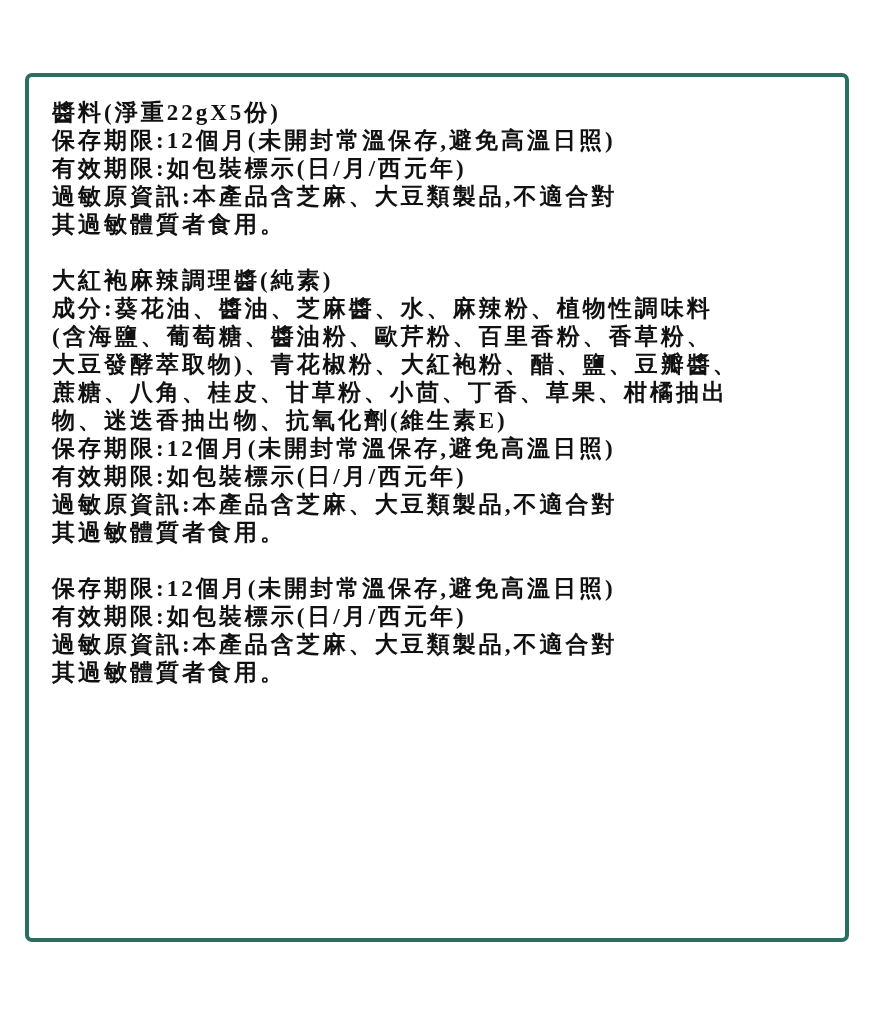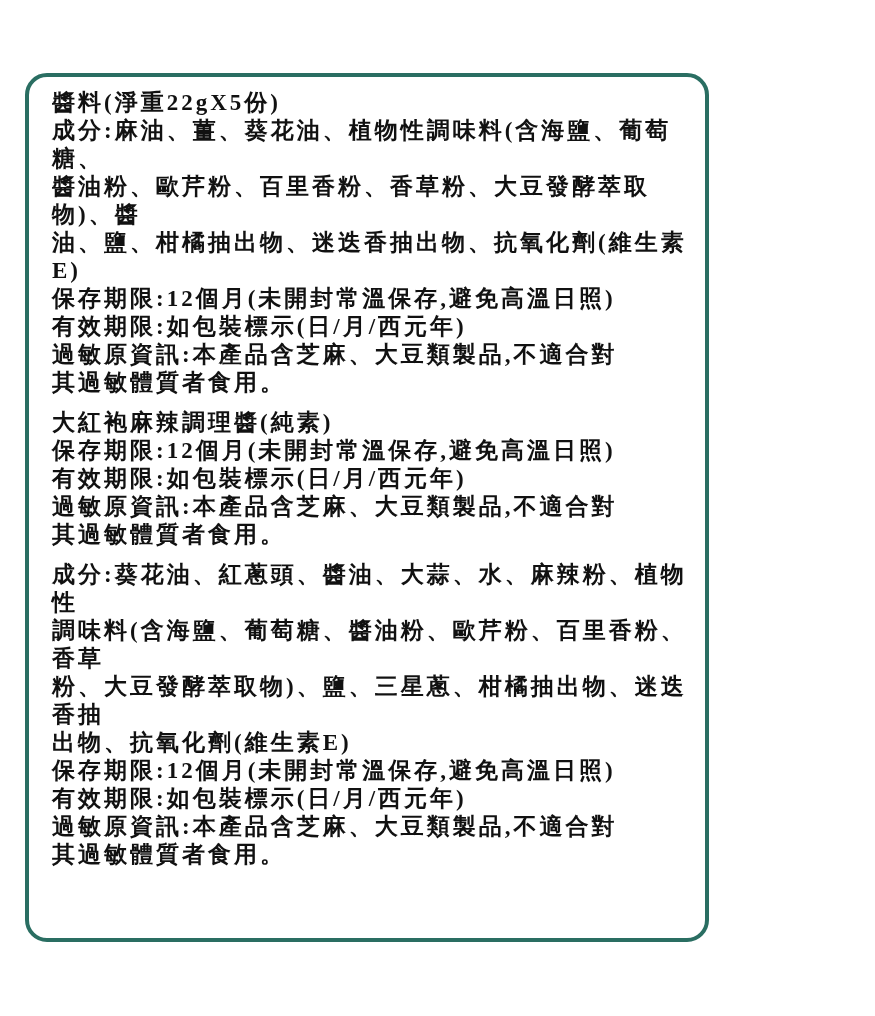--- a/index.html
+++ b/index.html
@@ -11,69 +11,67 @@
     width: 875px;
     height: 1016px;
     position: relative;
     overflow: hidden;
     font-family: "Liberation Serif", serif;
   }
   .label-card {
     position: absolute;
     left: 25px;
     top: 73px;
-    width: 684px;
+    width: 824px;
     height: 869px;
     box-sizing: border-box;
     border: 4px solid #2a6e62;
-    border-radius: 22px;
-    padding: 12px 18px 12px 23px;
+    border-radius: 7px;
+    padding: 22px 18px 12px 23px;
     background: #ffffff;
   }
   .txt {
     font-size: 23px;
     line-height: 28px;
     font-weight: bold;
     color: #111111;
     letter-spacing: 3px;
     white-space: pre-line;
   }
   .product + .product {
-    margin-top: 12px;
+    margin-top: 28px;
   }
 </style>
 </head>
 <body>
 
 <div class="label-card">
 
   <div class="txt">醬料(淨重22gX5份)</div>
 
   <div class="product">
-    <div class="txt">成分:麻油、薑、葵花油、植物性調味料(含海鹽、葡萄糖、
-醬油粉、歐芹粉、百里香粉、香草粉、大豆發酵萃取物)、醬
-油、鹽、柑橘抽出物、迷迭香抽出物、抗氧化劑(維生素E)</div>
     <div class="txt">保存期限:12個月(未開封常溫保存,避免高溫日照)</div>
     <div class="txt">有效期限:如包裝標示(日/月/西元年)</div>
     <div class="txt">過敏原資訊:本產品含芝麻、大豆類製品,不適合對
 其過敏體質者食用。</div>
   </div>
 
   <div class="product">
     <div class="txt">大紅袍麻辣調理醬(純素)</div>
+    <div class="txt">成分:葵花油、醬油、芝麻醬、水、麻辣粉、植物性調味料
+(含海鹽、葡萄糖、醬油粉、歐芹粉、百里香粉、香草粉、
+大豆發酵萃取物)、青花椒粉、大紅袍粉、醋、鹽、豆瓣醬、
+蔗糖、八角、桂皮、甘草粉、小茴、丁香、草果、柑橘抽出
+物、迷迭香抽出物、抗氧化劑(維生素E)</div>
     <div class="txt">保存期限:12個月(未開封常溫保存,避免高溫日照)</div>
     <div class="txt">有效期限:如包裝標示(日/月/西元年)</div>
     <div class="txt">過敏原資訊:本產品含芝麻、大豆類製品,不適合對
 其過敏體質者食用。</div>
   </div>
 
   <div class="product">
-    <div class="txt">成分:葵花油、紅蔥頭、醬油、大蒜、水、麻辣粉、植物性
-調味料(含海鹽、葡萄糖、醬油粉、歐芹粉、百里香粉、香草
-粉、大豆發酵萃取物)、鹽、三星蔥、柑橘抽出物、迷迭香抽
-出物、抗氧化劑(維生素E)</div>
     <div class="txt">保存期限:12個月(未開封常溫保存,避免高溫日照)</div>
     <div class="txt">有效期限:如包裝標示(日/月/西元年)</div>
     <div class="txt">過敏原資訊:本產品含芝麻、大豆類製品,不適合對
 其過敏體質者食用。</div>
   </div>
 
 </div>
 
 </body></html>

